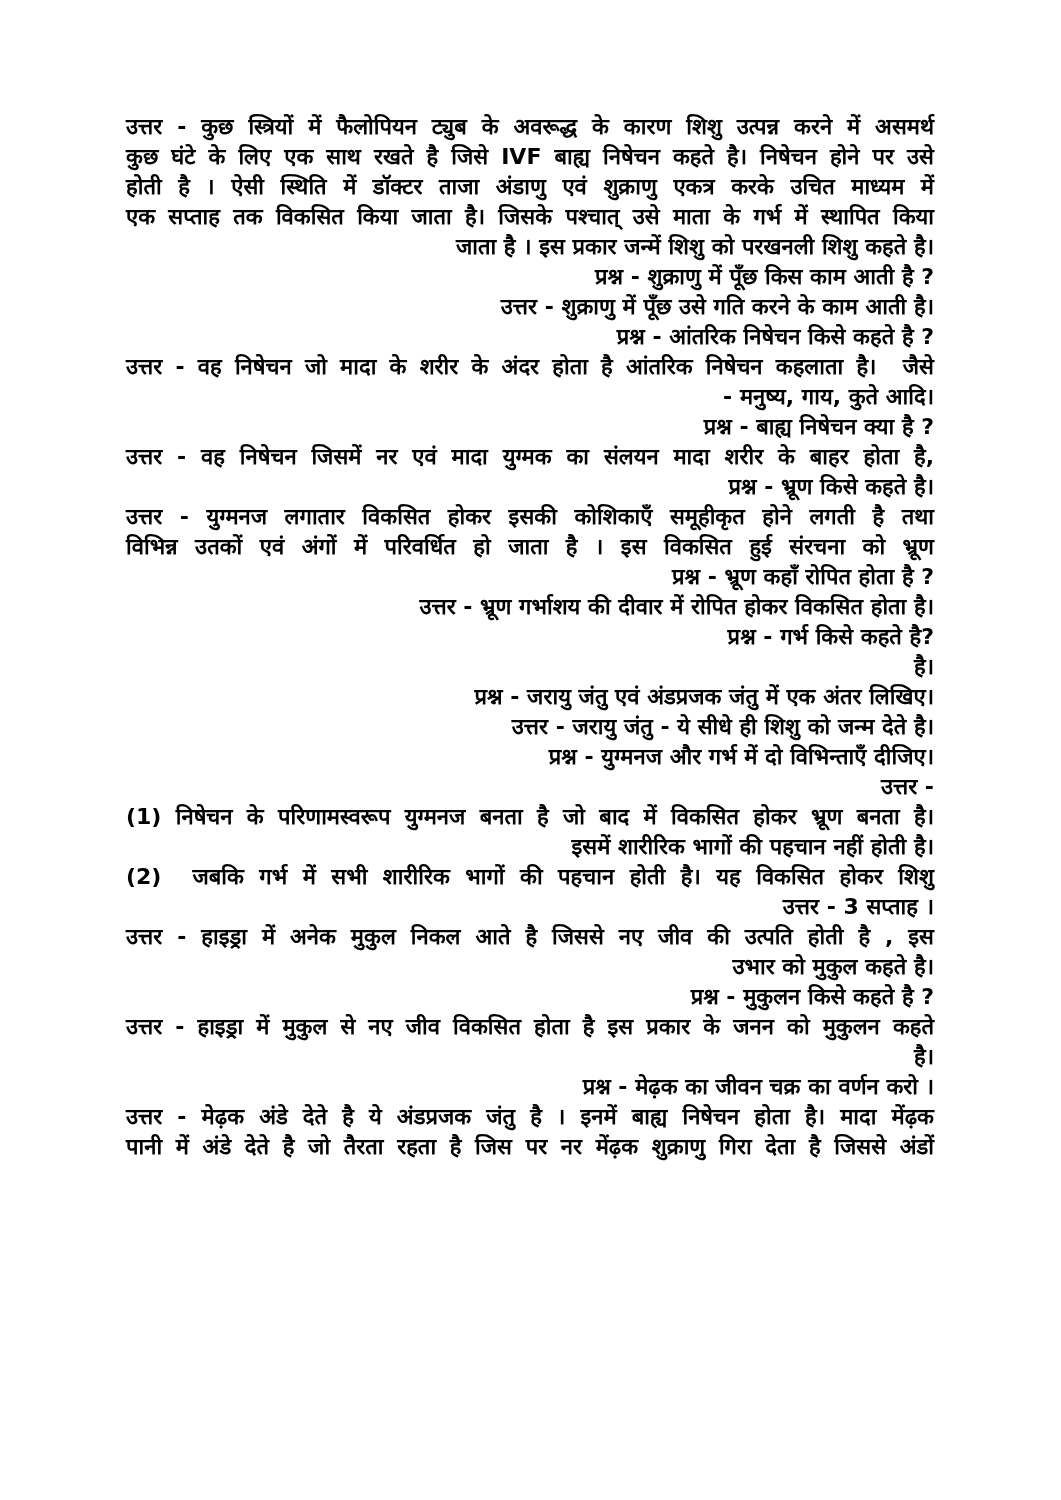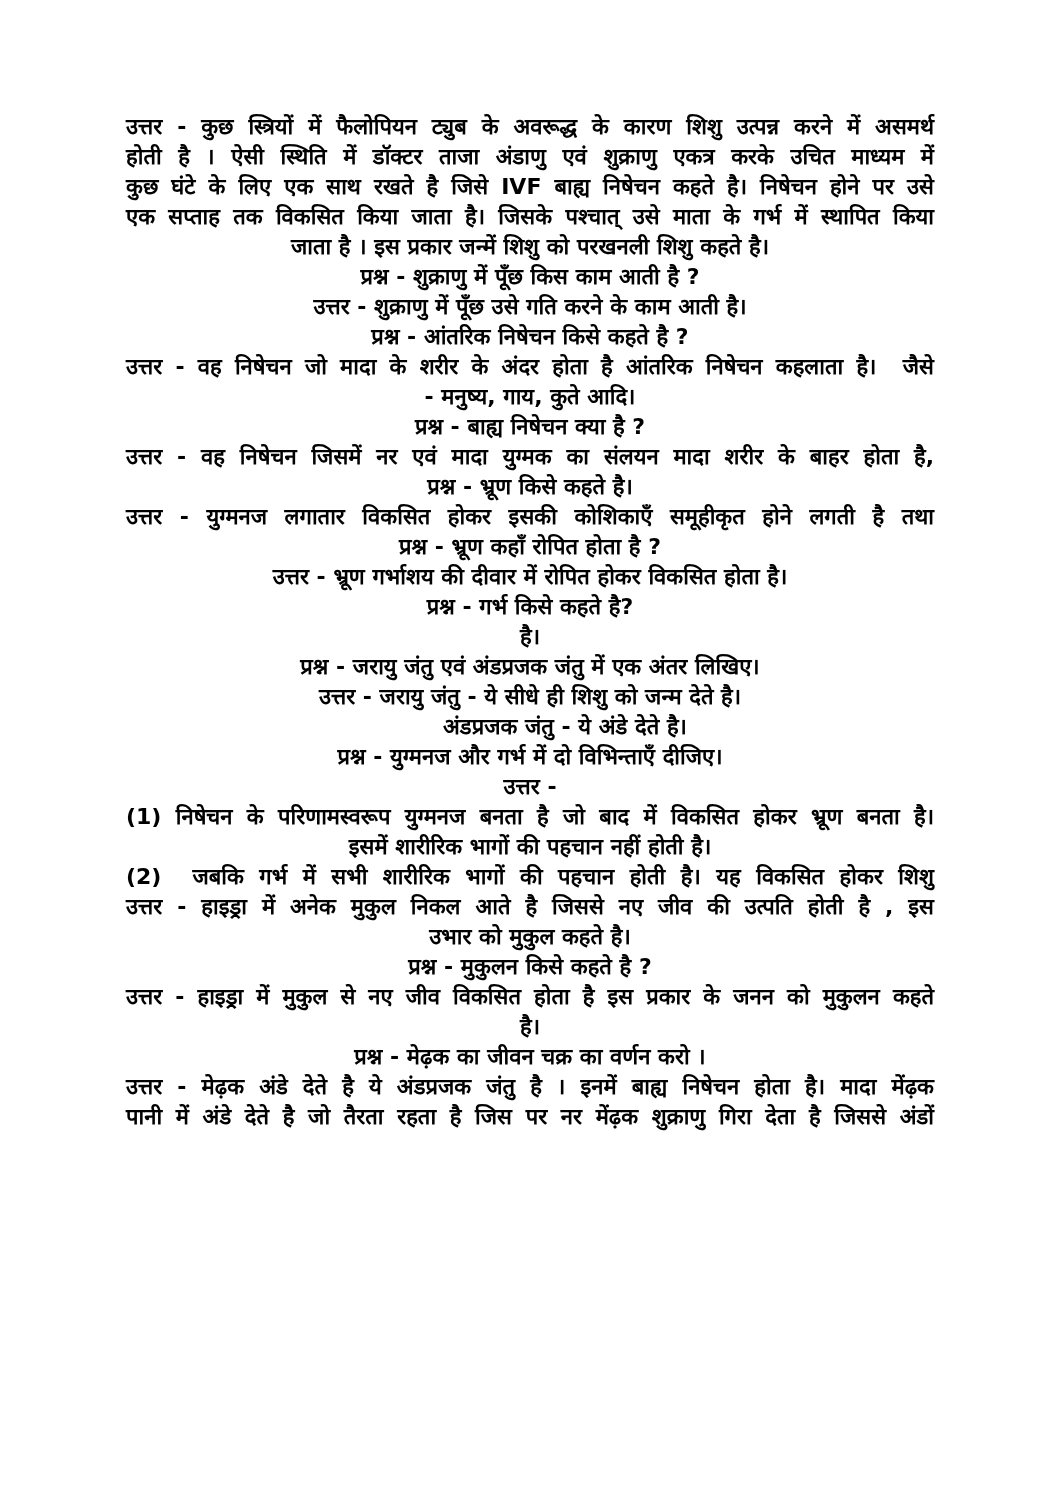--- a/index.html
+++ b/index.html
@@ -29,62 +29,63 @@
     width: 808px;
     color: #000000;
     font-family: "DejaVu Sans", sans-serif;
     font-weight: 700;
     font-size: 22px;
     line-height: 30px;
   }
   .line {
     white-space: pre-wrap;
     min-height: 30px;
-    text-align: center;
+    text-align: right;
   }
   .line.j {
     text-align: justify;
     text-align-last: justify;
     text-justify: inter-word;
   }
   .line.indent {
     padding-left: 70px;
   }
 </style>
 </head>
 <body>
 
 <div class="page">
   <div class="textblock">
       <div class="line j">उत्तर - कुछ स्त्रियों में फैलोपियन ट्युब के अवरूद्ध के कारण शिशु उत्पन्न करने में असमर्थ</div>
+      <div class="line j">कुछ घंटे के लिए एक साथ रखते है जिसे IVF बाह्य निषेचन कहते है। निषेचन होने पर उसे</div>
       <div class="line j">होती है । ऐसी स्थिति में डॉक्टर ताजा अंडाणु एवं शुक्राणु एकत्र करके उचित माध्यम में</div>
-      <div class="line j">कुछ घंटे के लिए एक साथ रखते है जिसे IVF बाह्य निषेचन कहते है। निषेचन होने पर उसे</div>
       <div class="line j">एक सप्ताह तक विकसित किया जाता है। जिसके पश्चात् उसे माता के गर्भ में स्थापित किया</div>
       <div class="line">जाता है । इस प्रकार जन्में शिशु को परखनली शिशु कहते है।</div>
       <div class="line">प्रश्न - शुक्राणु में पूँछ किस काम आती है ?</div>
       <div class="line">उत्तर - शुक्राणु में पूँछ उसे गति करने के काम आती है।</div>
       <div class="line">प्रश्न - आंतरिक निषेचन किसे कहते है ?</div>
       <div class="line j">उत्तर - वह निषेचन जो मादा के शरीर के अंदर होता है आंतरिक निषेचन कहलाता है।  जैसे</div>
       <div class="line">- मनुष्य, गाय, कुते आदि।</div>
       <div class="line">प्रश्न - बाह्य निषेचन क्या है ?</div>
       <div class="line j">उत्तर - वह निषेचन जिसमें नर एवं मादा युग्मक का संलयन मादा शरीर के बाहर होता है,</div>
       <div class="line">प्रश्न - भ्रूण किसे कहते है।</div>
       <div class="line j">उत्तर - युग्मनज लगातार विकसित होकर इसकी कोशिकाएँ समूहीकृत होने लगती है तथा</div>
+      <div class="line j">विभिन्न उतकों एवं अंगों में परिवर्धित हो जाता है । इस विकसित हुई संरचना को भ्रूण</div>
       <div class="line">प्रश्न - भ्रूण कहाँ रोपित होता है ?</div>
       <div class="line">उत्तर - भ्रूण गर्भाशय की दीवार में रोपित होकर विकसित होता है।</div>
       <div class="line">प्रश्न - गर्भ किसे कहते है?</div>
       <div class="line">है।</div>
       <div class="line">प्रश्न - जरायु जंतु एवं अंडप्रजक जंतु में एक अंतर लिखिए।</div>
       <div class="line">उत्तर - जरायु जंतु - ये सीधे ही शिशु को जन्म देते है।</div>
-      <div class="line indent">अंडप्रजक जंतु - ये अंडे देते है।</div>
       <div class="line">प्रश्न - युग्मनज और गर्भ में दो विभिन्ताएँ दीजिए।</div>
       <div class="line">उत्तर -</div>
       <div class="line j">(1) निषेचन के परिणामस्वरूप युग्मनज बनता है जो बाद में विकसित होकर भ्रूण बनता है।</div>
       <div class="line">इसमें शारीरिक भागों की पहचान नहीं होती है।</div>
       <div class="line j">(2)  जबकि गर्भ में सभी शारीरिक भागों की पहचान होती है। यह विकसित होकर शिशु</div>
+      <div class="line">उत्तर - 3 सप्ताह ।</div>
       <div class="line j">उत्तर - हाइड्रा में अनेक मुकुल निकल आते है जिससे नए जीव की उत्पति होती है , इस</div>
       <div class="line">उभार को मुकुल कहते है।</div>
       <div class="line">प्रश्न - मुकुलन किसे कहते है ?</div>
       <div class="line j">उत्तर - हाइड्रा में मुकुल से नए जीव विकसित होता है इस प्रकार के जनन को मुकुलन कहते</div>
       <div class="line">है।</div>
       <div class="line">प्रश्न - मेढ़क का जीवन चक्र का वर्णन करो ।</div>
       <div class="line j">उत्तर - मेढ़क अंडे देते है ये अंडप्रजक जंतु है । इनमें बाह्य निषेचन होता है। मादा मेंढ़क</div>
       <div class="line j">पानी में अंडे देते है जो तैरता रहता है जिस पर नर मेंढ़क शुक्राणु गिरा देता है जिससे अंडों</div>
     </div>
 </div>

